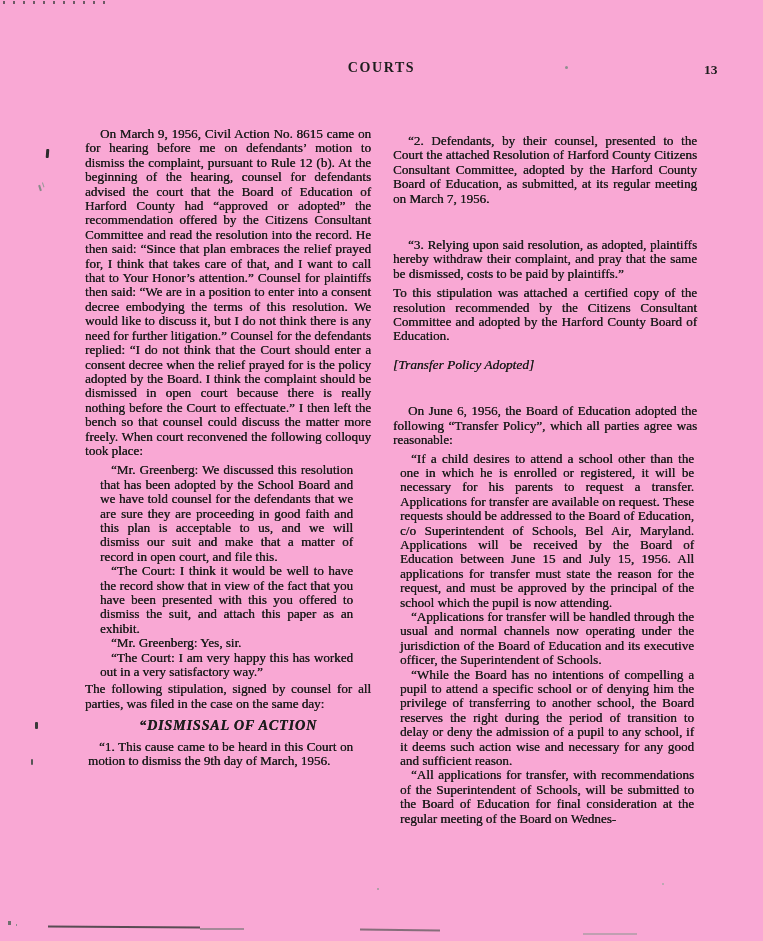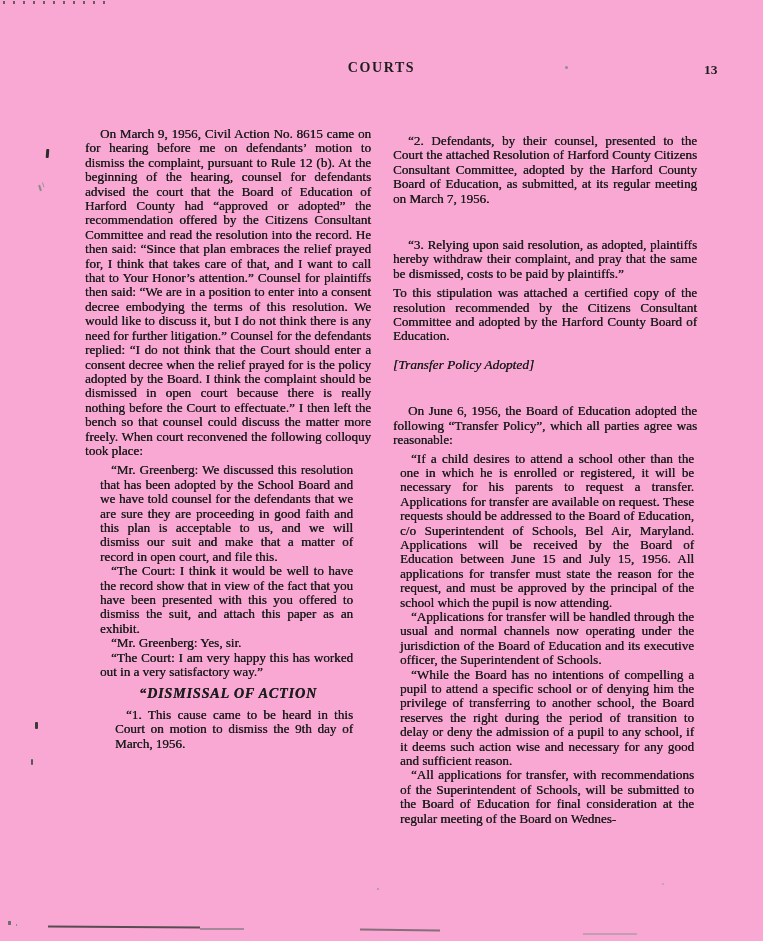--- a/index.html
+++ b/index.html
@@ -62,21 +62,21 @@
   .colloquy { margin: 5px 18px 0 15px; }
   .stip-filed { margin-top: 3px; }
   .centered-heading {
     margin: 7px 0 7px;
     text-align: center;
     font-style: italic;
     font-weight: bold;
     font-size: 14.2px;
     letter-spacing: 0.8px;
   }
-  .stip1 { margin: 2px 18px 0 30px; }
+  .stip1 { margin: 2px 18px 0 3px; }
   .policy { margin: 4px 3px 0 7px; }
   .para-certified { margin-top: 5px; }
 
   
   .artifact { position: absolute; pointer-events: none; }
   .top-dots {
     left: 3px; top: 1px; width: 104px; height: 3px;
     background: repeating-linear-gradient(to right, #3f3f3f 0 2.5px, transparent 2.5px 10px);
     opacity: .75;
   }
@@ -102,20 +102,21 @@
   <div class="page-number">13</div>
 
   <div class="col col-left">
     <p class="para indent">On March 9, 1956, Civil Action No. 8615 came on for hearing before me on defendants’ motion to dismiss the complaint, pursuant to Rule 12 (b). At the beginning of the hearing, counsel for defendants advised the court that the Board of Education of Harford County had “approved or adopted” the recommendation offered by the Citizens Consultant Committee and read the resolution into the record. He then said: “Since that plan embraces the relief prayed for, I think that takes care of that, and I want to call that to Your Honor’s attention.” Counsel for plaintiffs then said: “We are in a position to enter into a consent decree embodying the terms of this resolution. We would like to discuss it, but I do not think there is any need for further litigation.” Counsel for the defendants replied: “I do not think that the Court should enter a consent decree when the relief prayed for is the policy adopted by the Board. I think the complaint should be dismissed in open court because there is really nothing before the Court to effectuate.” I then left the bench so that counsel could discuss the matter more freely. When court reconvened the following colloquy took place:</p>
     <div class="quote-block colloquy">
       <p class="qpara">“Mr. Greenberg: We discussed this resolution that has been adopted by the School Board and we have told counsel for the defendants that we are sure they are proceeding in good faith and this plan is acceptable to us, and we will dismiss our suit and make that a matter of record in open court, and file this.</p>
       <p class="qpara">“The Court: I think it would be well to have the record show that in view of the fact that you have been presented with this you offered to dismiss the suit, and attach this paper as an exhibit.</p>
       <p class="qpara">“Mr. Greenberg: Yes, sir.</p>
       <p class="qpara">“The Court: I am very happy this has worked out in a very satisfactory way.”</p>
     </div>
+    <p class="para stip-filed">The following stipulation, signed by counsel for all parties, was filed in the case on the same day:</p>
     <h4 class="centered-heading">“DISMISSAL OF ACTION</h4>
     <div class="quote-block stip1">
       <p class="qpara">“1. This cause came to be heard in this Court on motion to dismiss the 9th day of March, 1956.</p>
     </div>
   </div>
 
   <div class="col col-right">
     <p class="para indent">“2. Defendants, by their counsel, presented to the Court the attached Resolution of Harford County Citizens Consultant Committee, adopted by the Harford County Board of Education, as submitted, at its regular meeting on March 7, 1956.</p>
     <p class="para indent">“3. Relying upon said resolution, as adopted, plaintiffs hereby withdraw their complaint, and pray that the same be dismissed, costs to be paid by plaintiffs.”</p>
     <p class="para para-certified">To this stipulation was attached a certified copy of the resolution recommended by the Citizens Consultant Committee and adopted by the Harford County Board of Education.</p>

